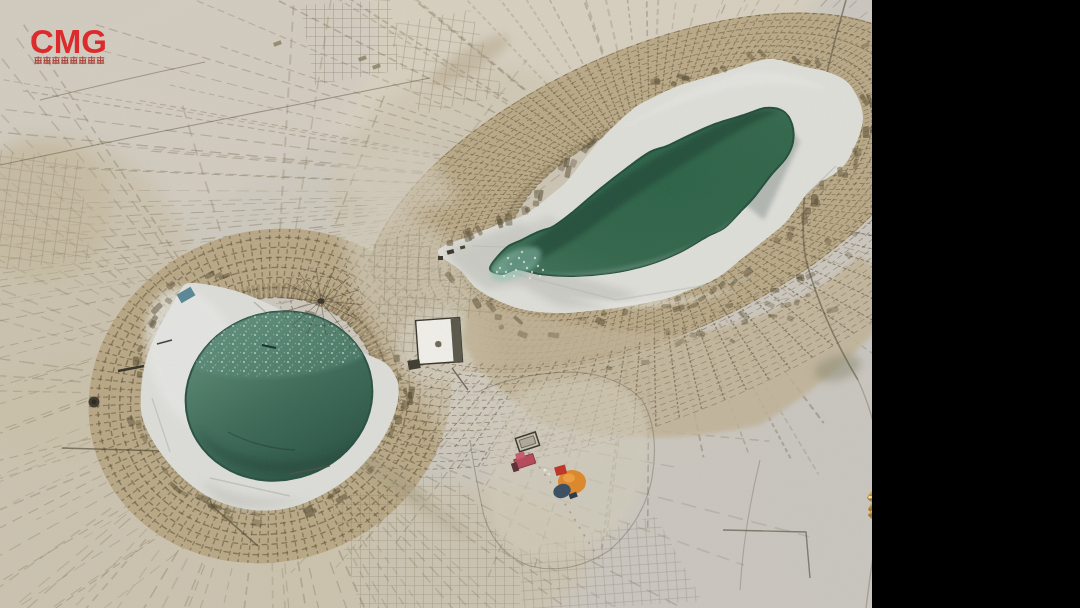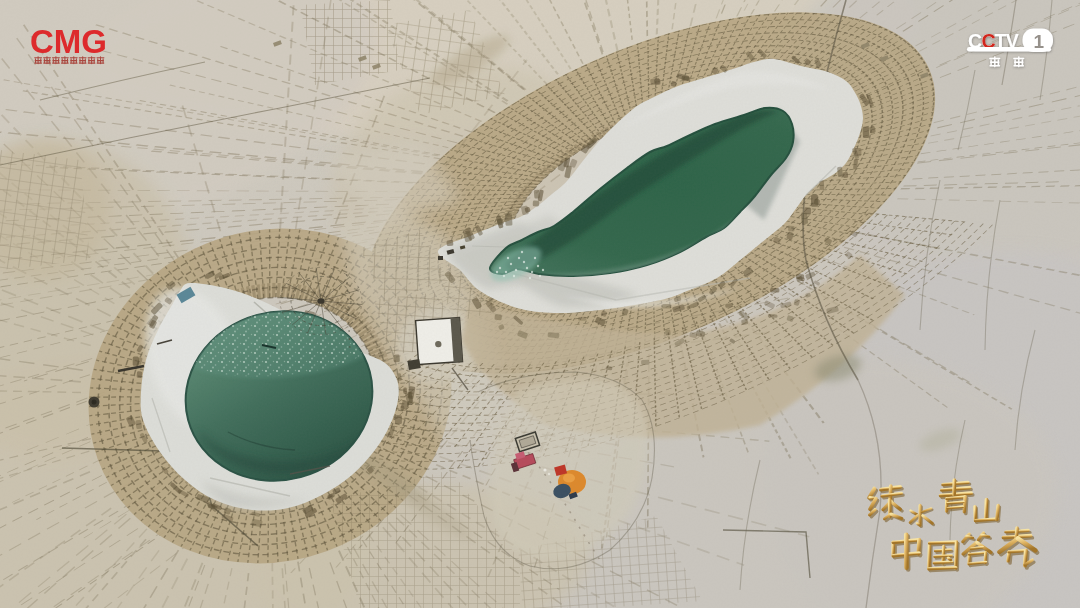--- a/index.html
+++ b/index.html
@@ -1,16 +1,16 @@
 <!DOCTYPE html>
 <html><head>
 <meta charset="utf-8">
 <style>
 html,body{margin:0;padding:0;background:#000}
-#stage{position:relative;width:1080px;height:608px;overflow:hidden;background:#c7c1b4;font-family:"Liberation Sans",sans-serif}
+#stage{position:relative;width:872px;height:608px;overflow:hidden;background:#c7c1b4;font-family:"Liberation Sans",sans-serif}
 #stage>svg.base{position:absolute;left:0;top:0;filter:blur(0.4px)}
 </style>
 </head>
 <body>
 
 <div id="stage">
 <svg class="base" width="1080" height="608" viewBox="0 0 1080 608">
 <defs>
 <linearGradient id="bgg" x1="0" y1="0" x2="1" y2="1">
  <stop offset="0" stop-color="#d3cdc3"></stop>

